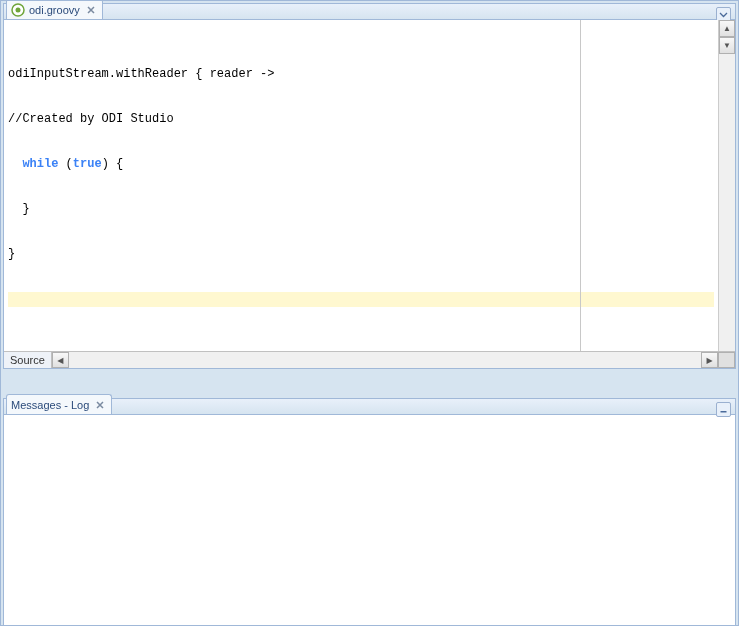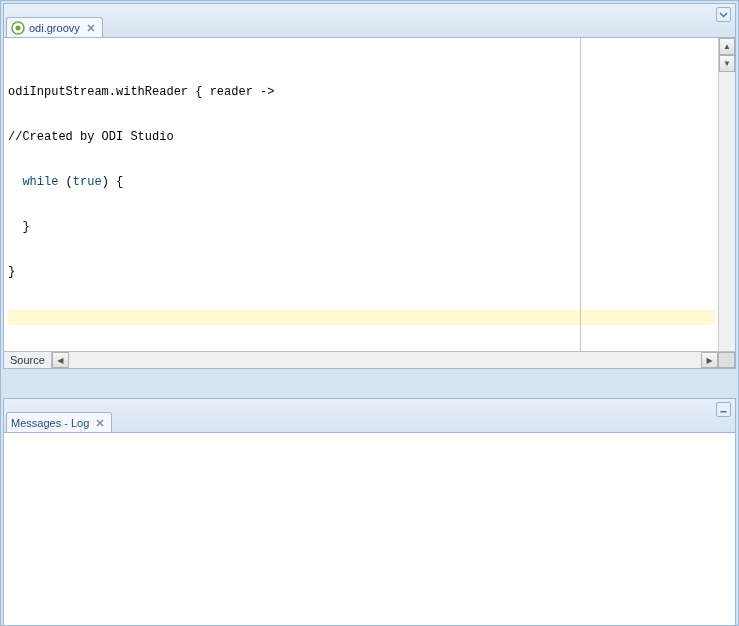--- a/index.html
+++ b/index.html
@@ -20,21 +20,21 @@
       flex-direction: column;
     }
     .editor-panel {
       height: 366px;
     }
     .log-panel {
       height: 246px;
       margin-top: 29px;
     }
     .tab-bar {
-      height: 34px;
+      height: 16px;
       background: linear-gradient(#e8f0fa, #d6e4f0);
       border-bottom: 1px solid #a0b8d8;
       display: flex;
       align-items: flex-end;
       padding-left: 2px;
       position: relative;
     }
     .tab {
       display: inline-flex;
       align-items: center;
@@ -105,21 +105,21 @@
       padding: 2px 4px;
       white-space: pre;
       overflow: hidden;
       position: relative;
       color: #000;
     }
     .code-line { min-height: 15px; }
     .code-line.current-line {
       background: #fff8d0;
     }
-    .kw { color: #0c4a6e; font-weight: normal; }
+    .kw { color: #3b82f6; font-weight: bold; }
     .margin-line {
       position: absolute;
       top: 0;
       bottom: 0;
       left: 576px;
       width: 1px;
       background: #c8c8c8;
       pointer-events: none;
     }
     .vscroll {

